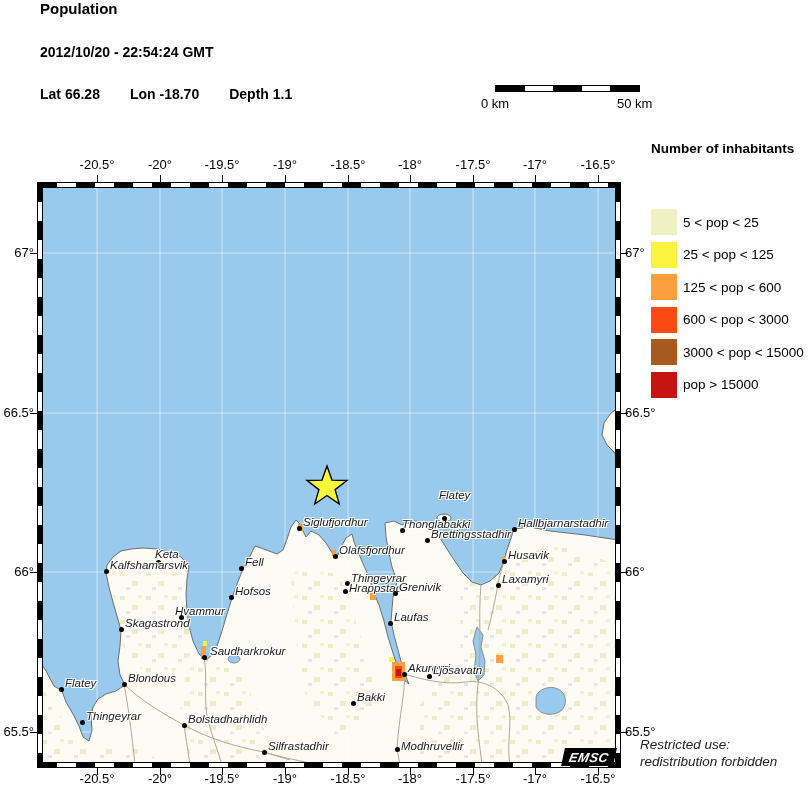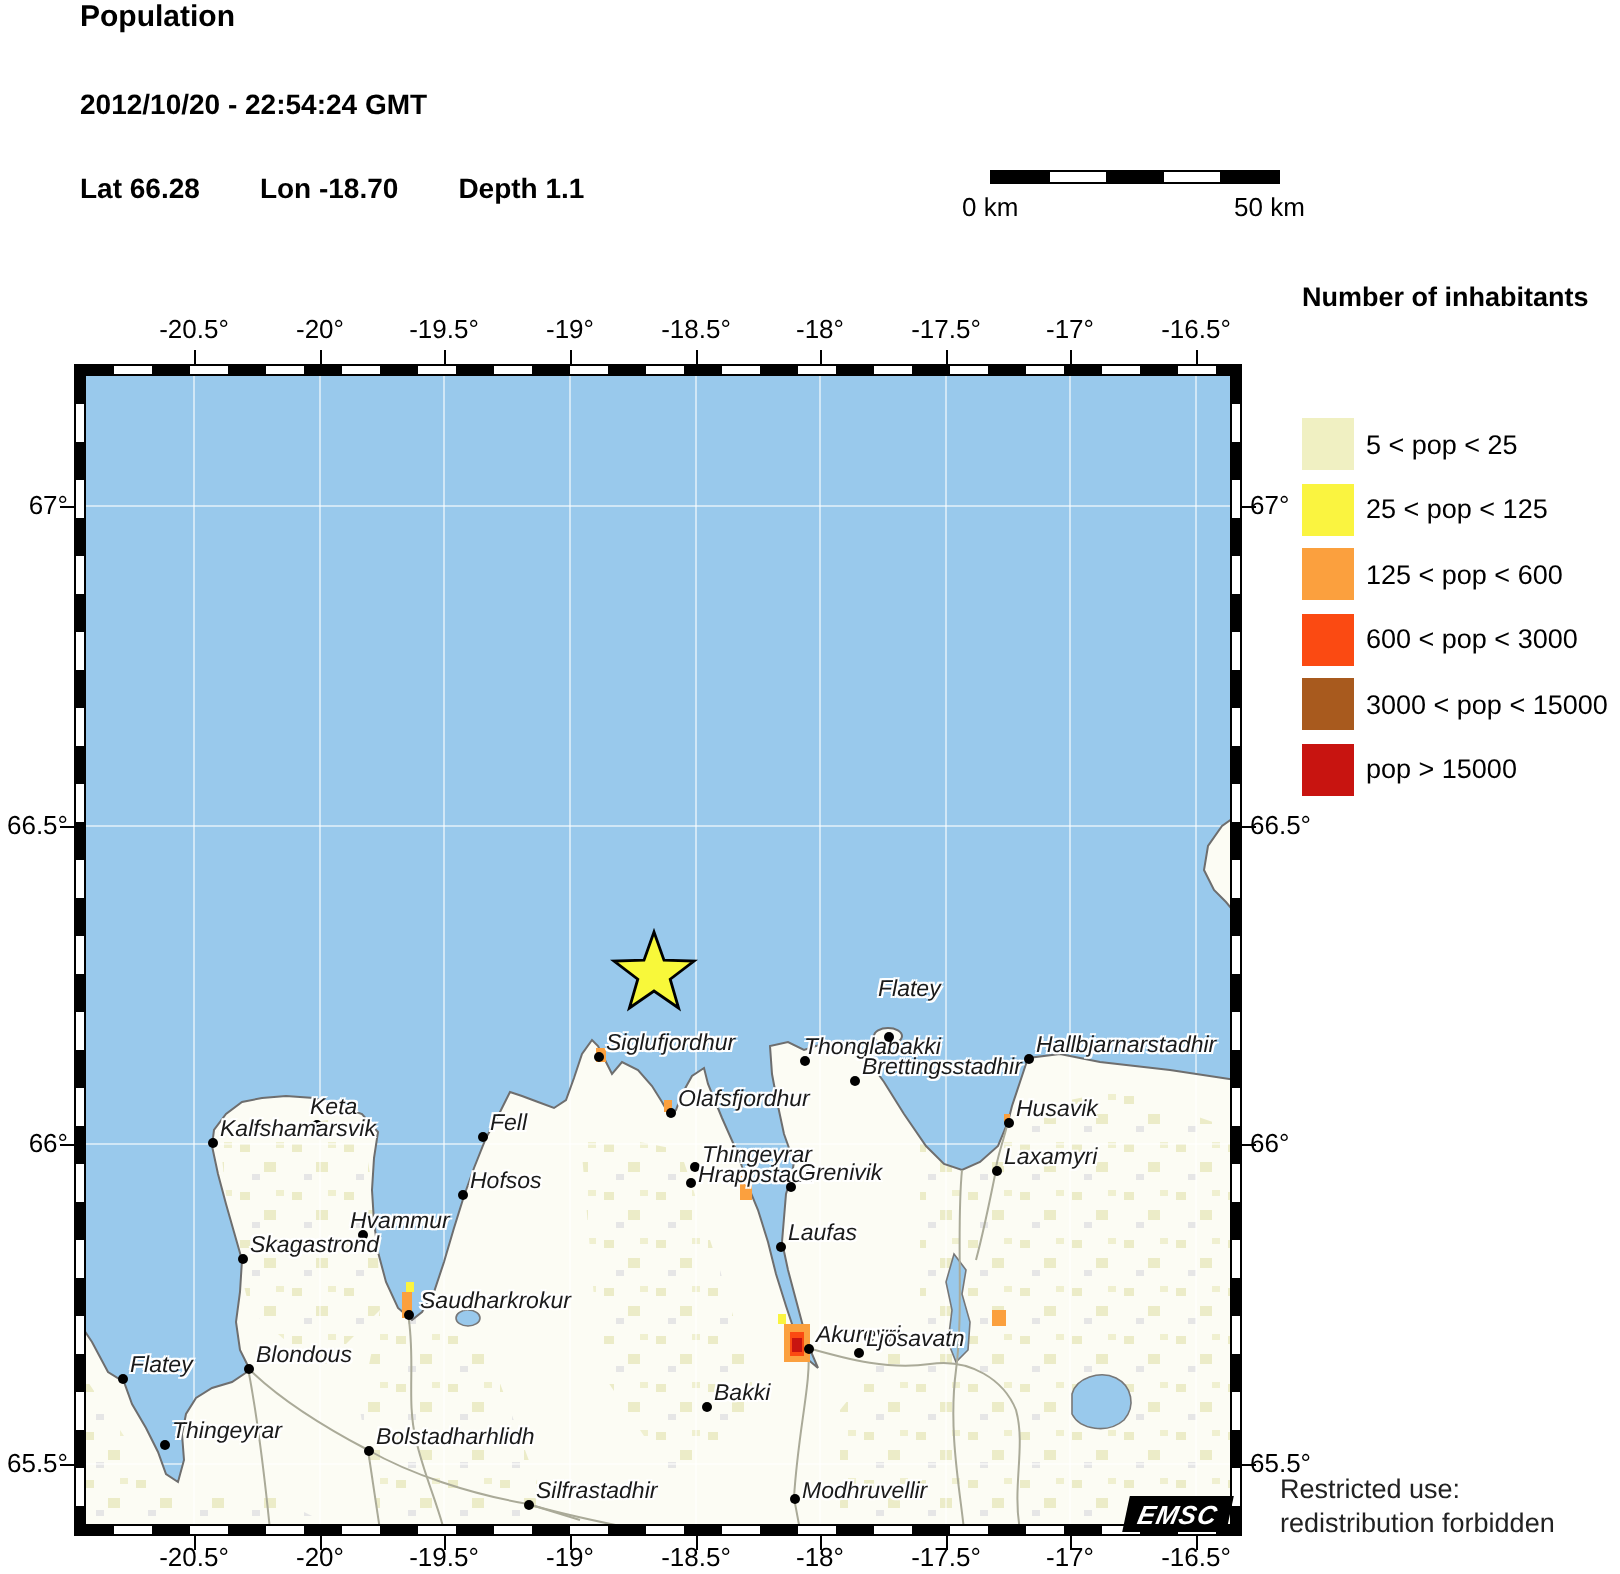--- a/index.html
+++ b/index.html
@@ -40,21 +40,21 @@
   .ax-left{left:-50px;width:44px;text-align:right;}
   .ax-right{left:585px;}
   .tick{position:absolute;background:#000;}
   .town-label{position:absolute;font-style:italic;font-size:11.5px;color:#1a1a1a;white-space:nowrap;
     text-shadow:-1px -1px 0 #fff,1px -1px 0 #fff,-1px 1px 0 #fff,1px 1px 0 #fff,0 1px 0 #fff,0 -1px 0 #fff;}
   .town-dot{position:absolute;width:5px;height:5px;border-radius:50%;background:#000;}
   
   #emsc-box{position:absolute;left:563px;top:748px;width:52px;height:18px;background:#000;
             transform:skewX(-12deg);display:flex;align-items:center;justify-content:center;}
   #emsc-box span{color:#fff;font-weight:bold;font-style:italic;font-size:13px;letter-spacing:.5px;}
-  .restrict{position:absolute;left:640px;font-size:13.5px;color:#222;white-space:nowrap;}
+  .restrict{position:absolute;left:640px;font-style:italic;font-size:13.5px;color:#222;white-space:nowrap;}
   #restrict1{top:737px;} #restrict2{top:754px;}
 </style>
 </head>
 <body>
 
 <div class="hdr" id="page-title">Population</div>
 <div class="hdr" id="event-datetime">2012/10/20 - 22:54:24 GMT</div>
 <div class="hdr" id="event-coords">
   <span>Lat 66.28</span><span>Lon -18.70</span><span>Depth  1.1</span>
 </div>

